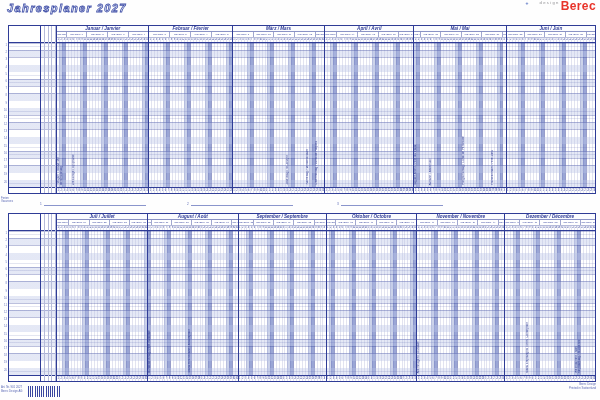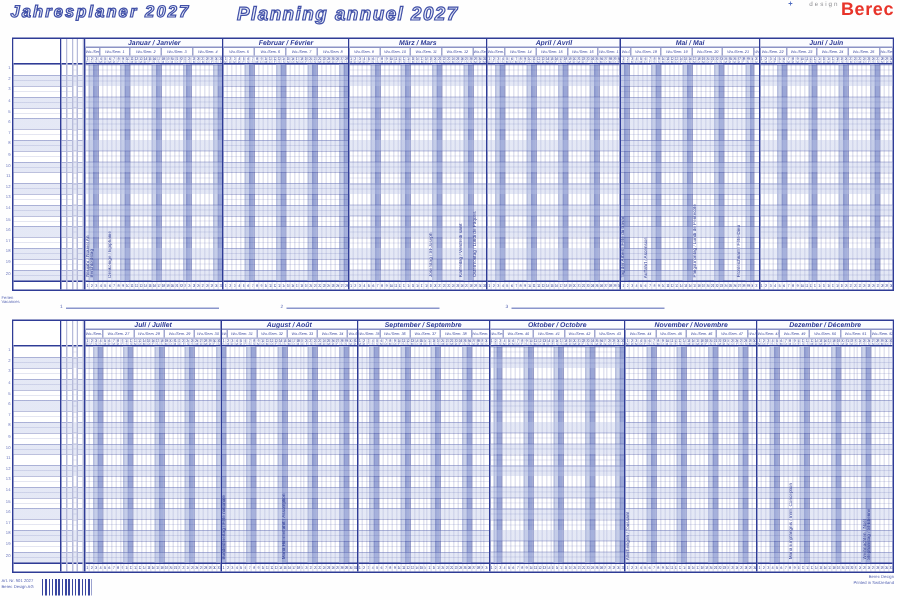--- a/index.html
+++ b/index.html
@@ -76,21 +76,20 @@
   .barcode{position:absolute;left:28px;top:386px;width:33px;height:11px;
            background:repeating-linear-gradient(90deg,#3946a0 0px,#3946a0 1px,transparent 1px,transparent 2.2px);}
   .foot-right{position:absolute;right:4px;top:383px;font-size:2.8px;line-height:3.6px;color:#5a68b5;text-align:right;}
 </style>
 </head>
 <body>
 
 <div class="page">
 
   <div id="title-de" class="title">Jahresplaner 2027</div>
-  <div id="title-fr" class="title">Planning annuel 2027</div>
 
   <div class="logo">
     <span class="plus">+</span>
     <span class="design">design</span>
     <span class="brand">Berec</span>
   </div>
 
   <div id="table-top">
       <div class="ptable" style="top: 25px;">
         <div class="namecol">

